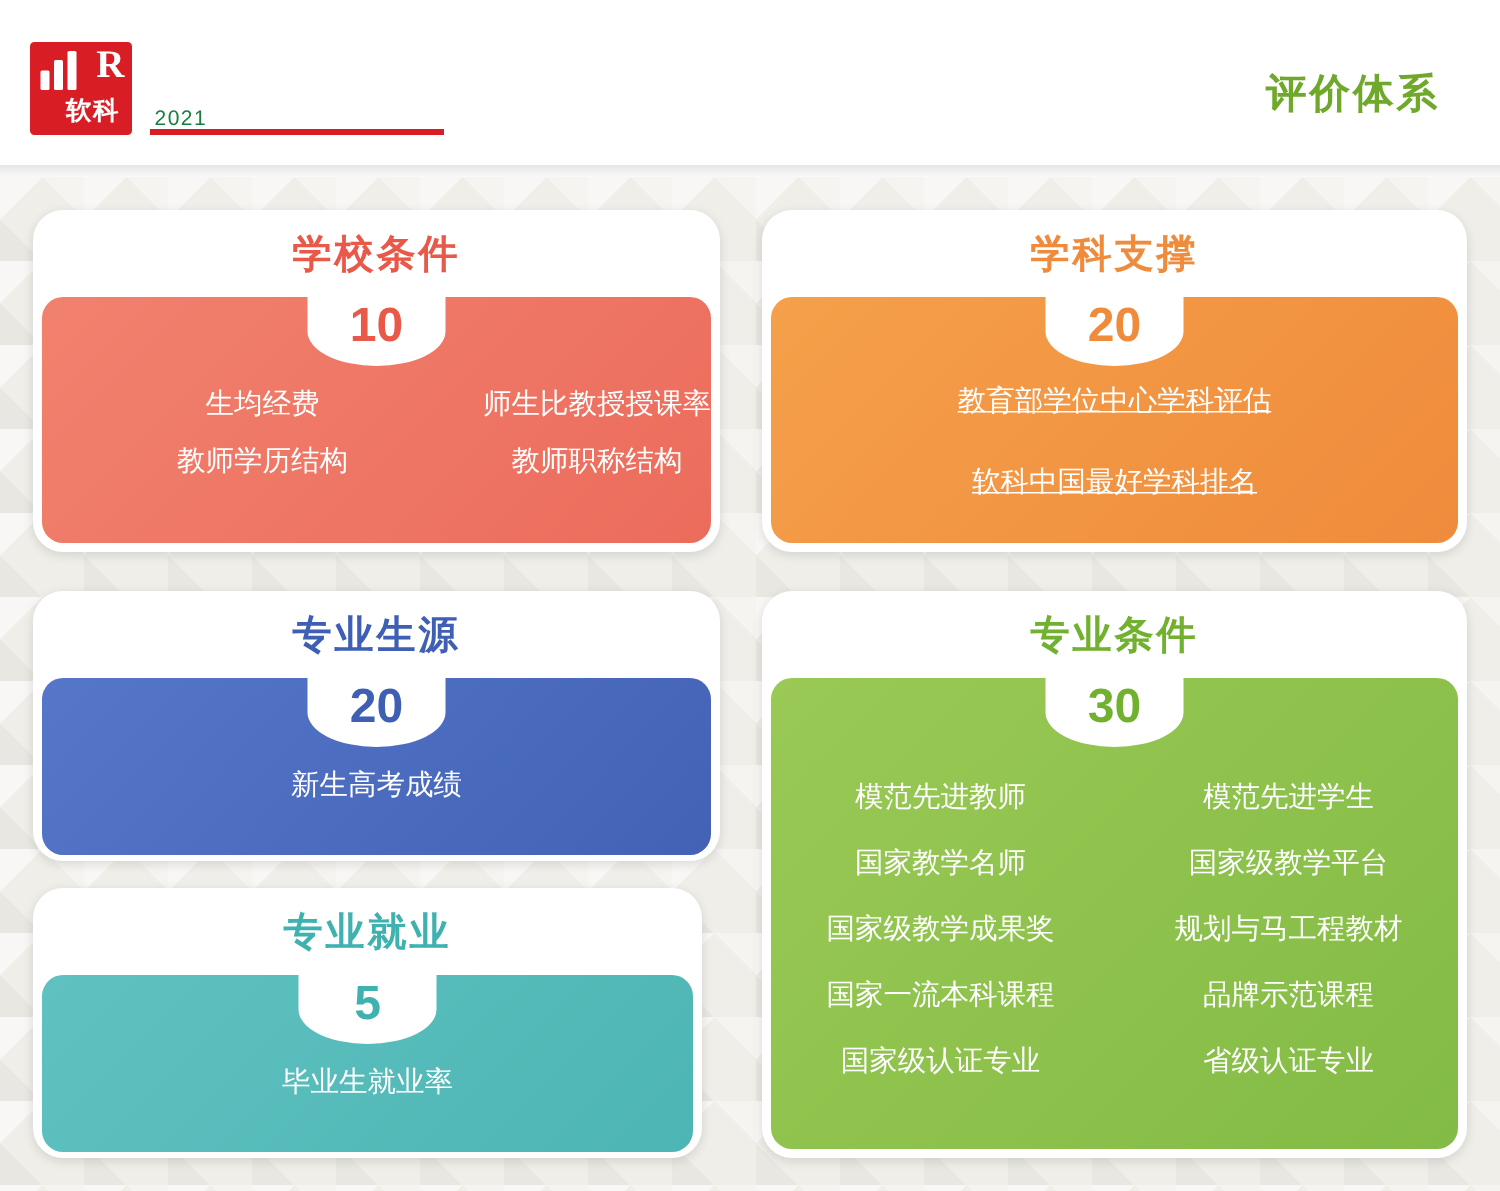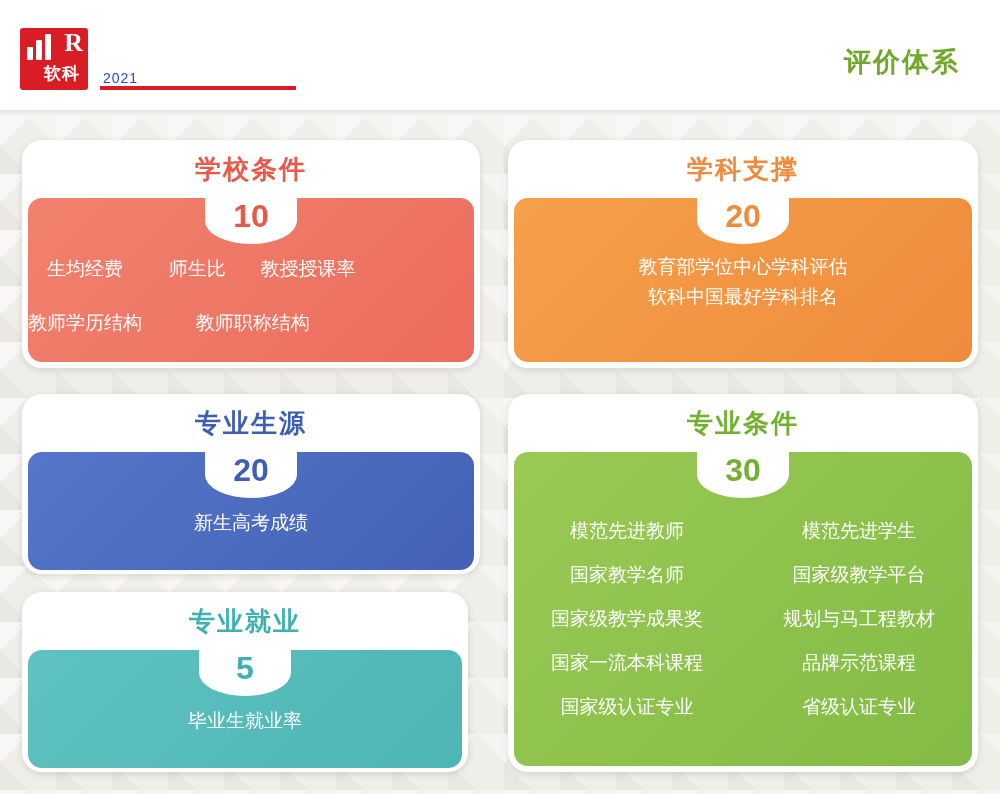--- a/index.html
+++ b/index.html
@@ -44,21 +44,21 @@
   .title-main {
     position: absolute; left: 100px; top: 33px;
     font-size: 31px; font-weight: bold; color: #1b1b1b; letter-spacing: 1px;
   }
   .title-rule {
     position: absolute; left: 100px; top: 86px; width: 196px; height: 4px;
     background: #d81e24;
   }
   .title-year {
     position: absolute; left: 103px; top: 70px;
-    font-size: 14px; color: #1d4ed8; letter-spacing: 1px; text-align: right;
+    font-size: 14px; color: #15803d; letter-spacing: 1px; text-align: right;
   }
   .header-right {
     position: absolute; right: 40px; top: 44px;
     font-size: 27px; font-weight: bold; color: #6fa82a; letter-spacing: 2px;
   }
   .header-shade {
     position: absolute; left: 0; top: 110px; width: 1000px; height: 10px;
     background: linear-gradient(to bottom, rgba(0,0,0,0.10), rgba(0,0,0,0));
   }
 
@@ -111,32 +111,33 @@
     justify-items: center;
   }
   .items span { white-space: nowrap; }
 
   
   #card-school { left: 22px; top: 140px; width: 458px; height: 228px; }
   #card-school .card-body { margin: 0 6px 6px 6px; height: 164px;
     background: linear-gradient(135deg,#f1816e,#ec6c5c); }
   #card-school .items {
     padding-top: 58px;
-    grid-template-columns: 1fr 1fr 1fr 1fr;
-    row-gap: 28px;
+    grid-template-columns: 1fr;
+    row-gap: 12px;
   }
 
   
   #card-subject { left: 508px; top: 140px; width: 470px; height: 228px; }
   #card-subject .card-body { margin: 0 6px 6px 6px; height: 164px;
     background: linear-gradient(135deg,#f5a04a,#ef8b3c); }
   #card-subject .items {
     padding-top: 56px;
     grid-template-columns: 1fr;
-    row-gap: 4px;
+    row-gap: 28px;
+    text-decoration: underline;
   }
 
   
   #card-source { left: 22px; top: 394px; width: 458px; height: 180px; }
   #card-source .card-body { margin: 0 6px 6px 6px; height: 118px;
     background: linear-gradient(135deg,#5576c9,#4362b5); }
   #card-source .items { padding-top: 58px; grid-template-columns: 1fr; }
 
   
   #card-employ { left: 22px; top: 592px; width: 446px; height: 180px; }

